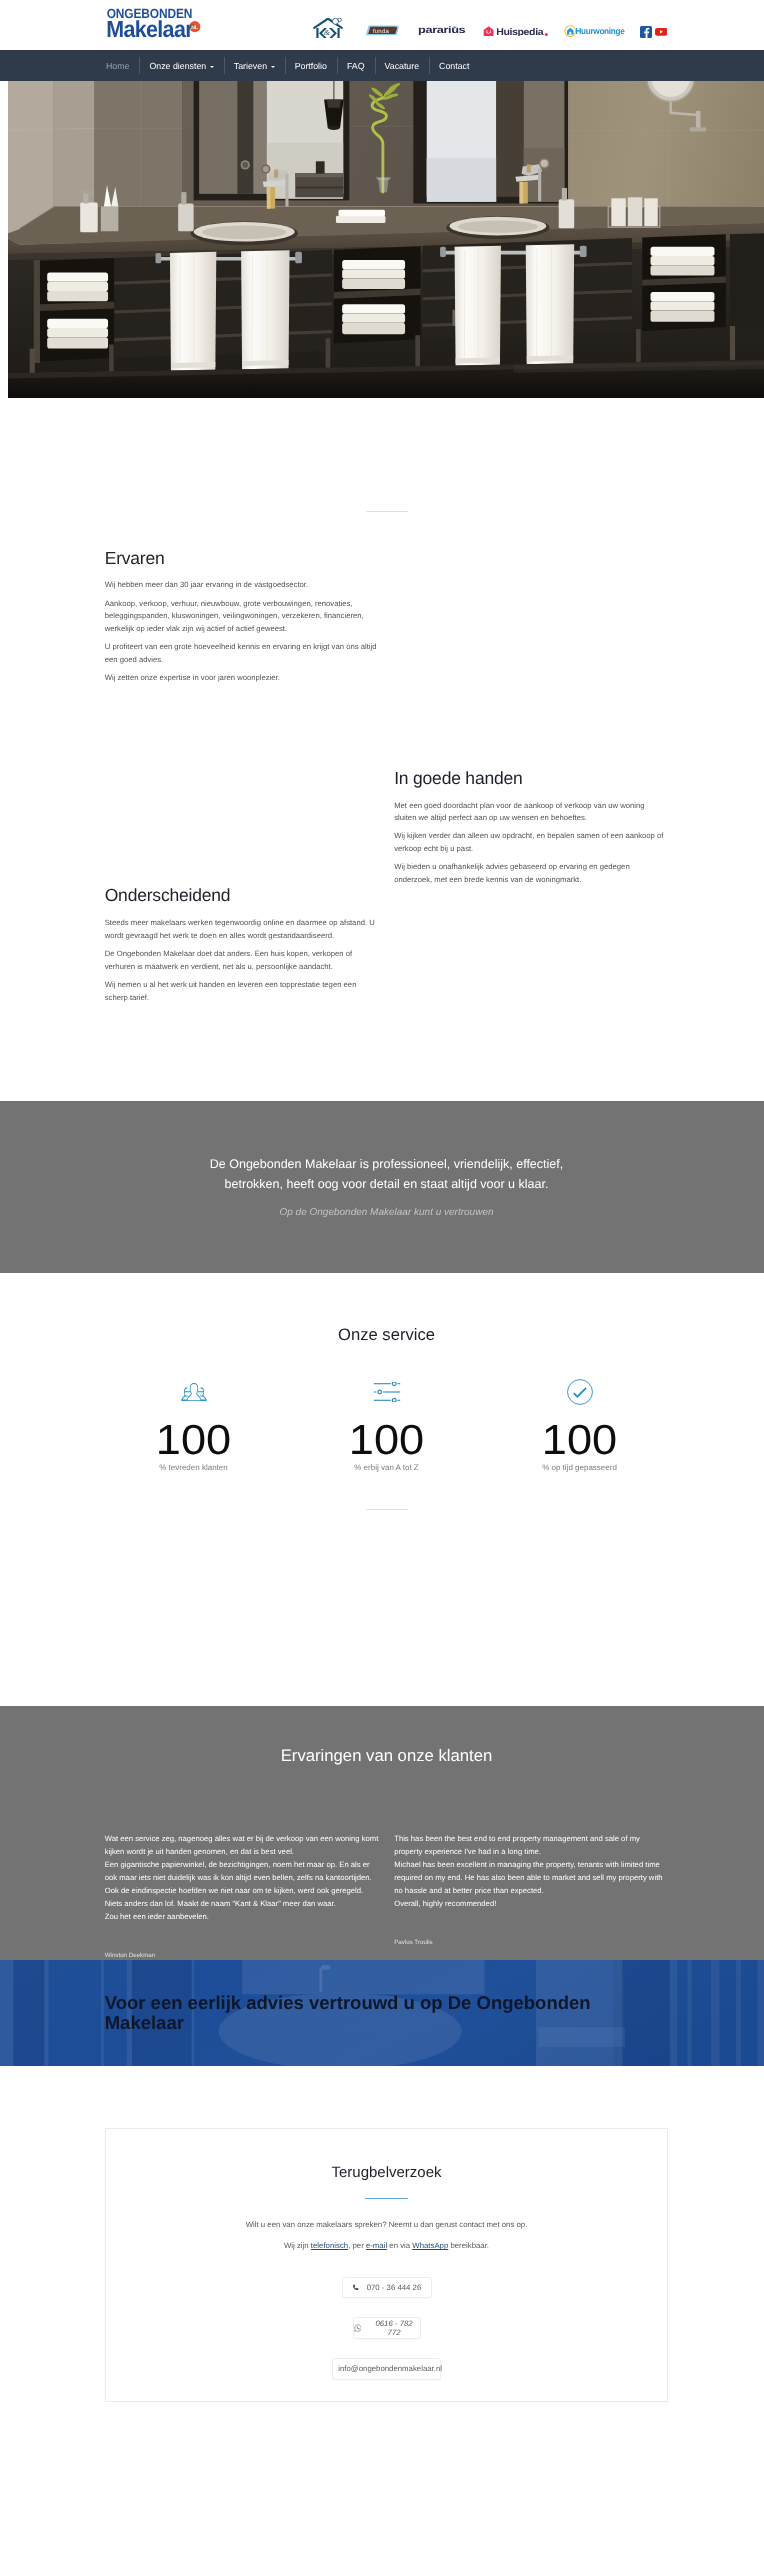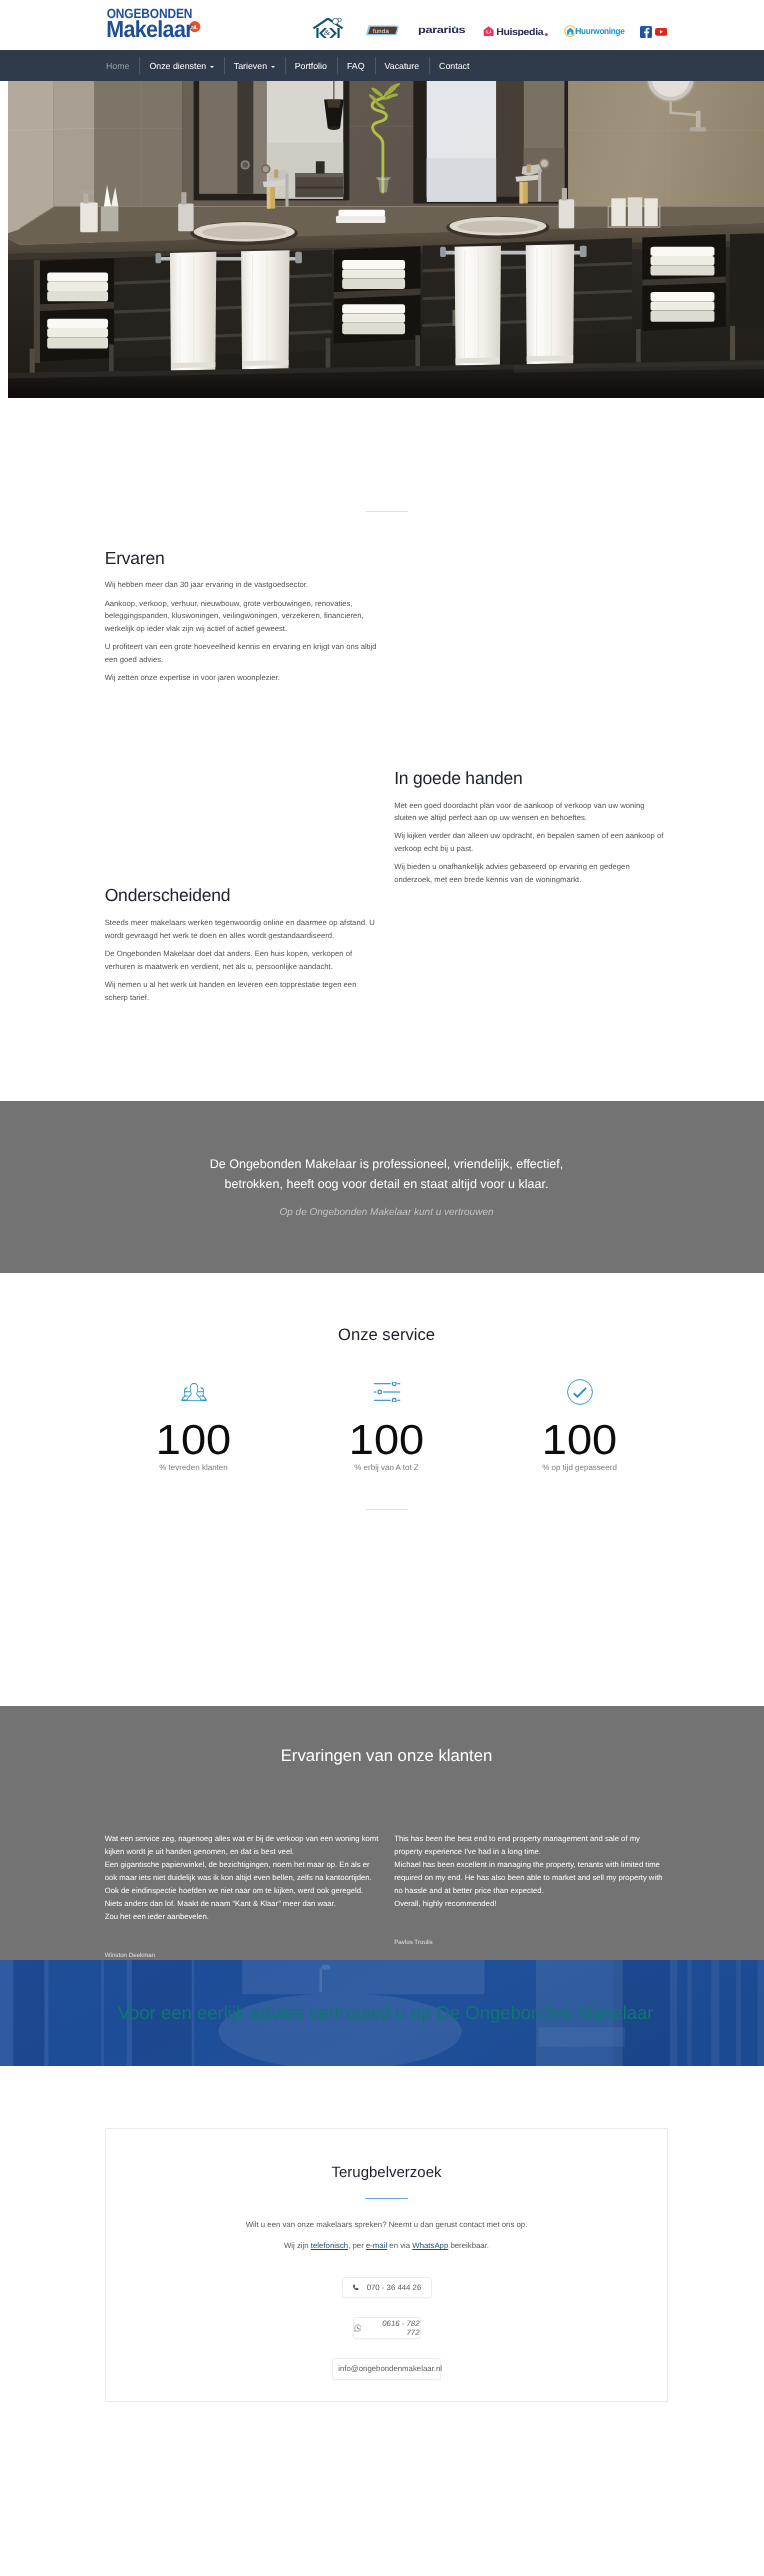--- a/index.html
+++ b/index.html
@@ -78,33 +78,33 @@
 .tcol .author{margin-top:29px;font-size:6.2px;line-height:8.2px;color:#e0e0e0;}
 .tbtns{display:flex;justify-content:center;gap:13.4px;padding:33px 0 52px 8.8px;}
 .tbtn{background:#ededed;border:0.5px solid #d9d9d9;border-radius:2.6px;height:29px;display:inline-flex;align-items:center;justify-content:center;font-size:8px;color:#555555;letter-spacing:0.1px;text-decoration:none;}
 .tbtn:nth-child(1){width:103px;}
 .tbtn:nth-child(2){width:113px;}
 
 
 .banner{height:106px;position:relative;overflow:hidden;display:flex;align-items:center;}
 .banner svg{position:absolute;inset:0;width:100%;height:100%;}
 .banner .btxt{position:relative;width:579px;margin:0 auto;padding:0 7.7px;}
-.banner h3{margin:0;font-size:18.5px;line-height:20.6px;font-weight:400;color:#0f766e;letter-spacing:0;padding-left:13px;}
+.banner h3{margin:0;font-size:18.5px;line-height:20.6px;font-weight:700;color:#0f172a;letter-spacing:0;}
 
 
 .cbwrap{padding:62px 0 50px;}
 .cbwrap .container{padding:0 8.2px;}
 .card{border:0.5px solid #ebebeb;background:#fff;padding:35px 0 21px;text-align:center;box-shadow:0 0.5px 1.5px rgba(0,0,0,.025);}
 .card h3{margin:0;font-size:15px;line-height:17.5px;font-weight:400;color:#1d2129;}
 .card .cdiv{width:43px;height:1px;background:#63a9d6;margin:16.5px auto 0;}
 .card p{margin:20px 0 0;font-size:7.8px;color:#53585b;line-height:11.3px;}
 .card p.p2{margin-top:9.8px;}
 .card a.lnk{color:#1e4c7a;text-decoration:underline;}
 .contacts{margin-top:25px;display:flex;flex-direction:column;align-items:center;gap:19px;}
-.cbtn{border:0.5px solid #ededed;border-radius:2.6px;background:#fff;height:21.6px;display:inline-flex;align-items:center;justify-content:center;gap:7.2px;font-size:7.8px;color:#5a5c5e;text-decoration:none;box-shadow:0 0.5px 1px rgba(0,0,0,.022);text-align:right;}
+.cbtn{border:0.5px solid #ededed;border-radius:2.6px;background:#fff;height:21.6px;display:inline-flex;align-items:center;justify-content:center;gap:7.2px;font-size:7.8px;color:#5a5c5e;text-decoration:none;box-shadow:0 0.5px 1px rgba(0,0,0,.022);}
 .cbtn:nth-child(1){width:90px;}
 .cbtn:nth-child(2){width:68px;font-style:italic;}
 .cbtn:nth-child(3){width:109px;}
 </style>
 </head>
 <body>
 
 <div class="topbar">
   <div class="topbar-inner">
     <a class="logo-link" href="#">

